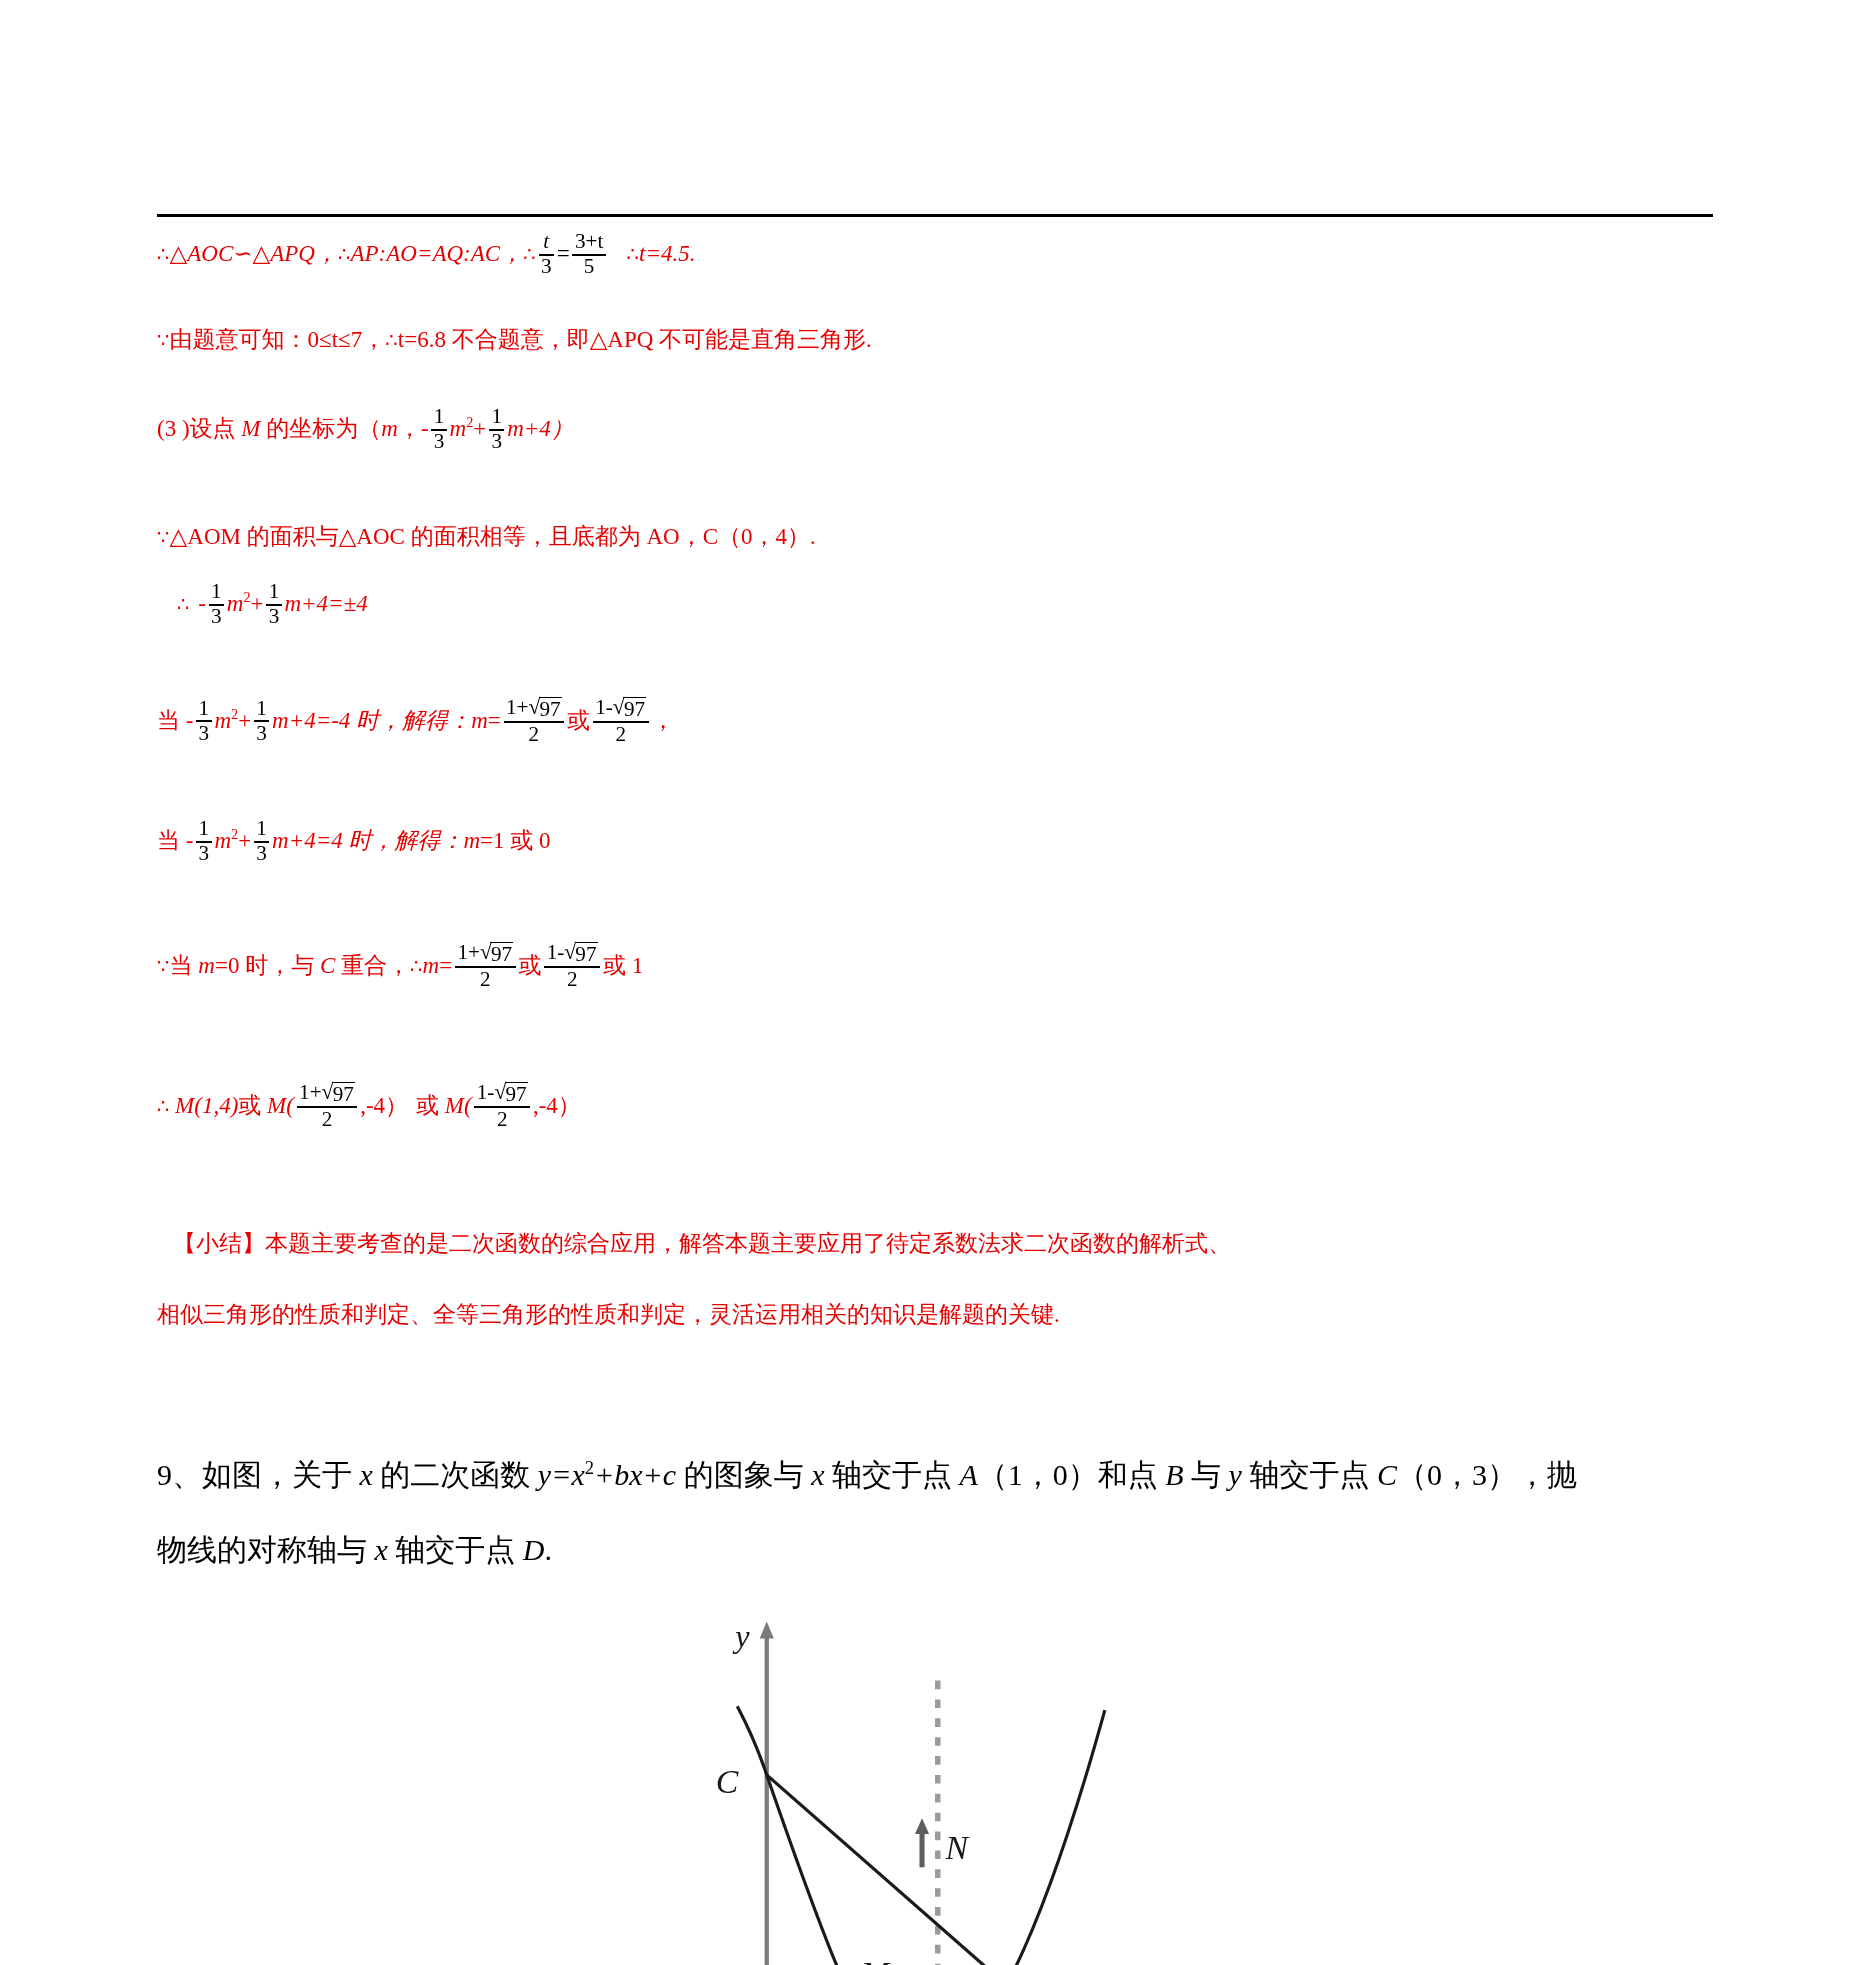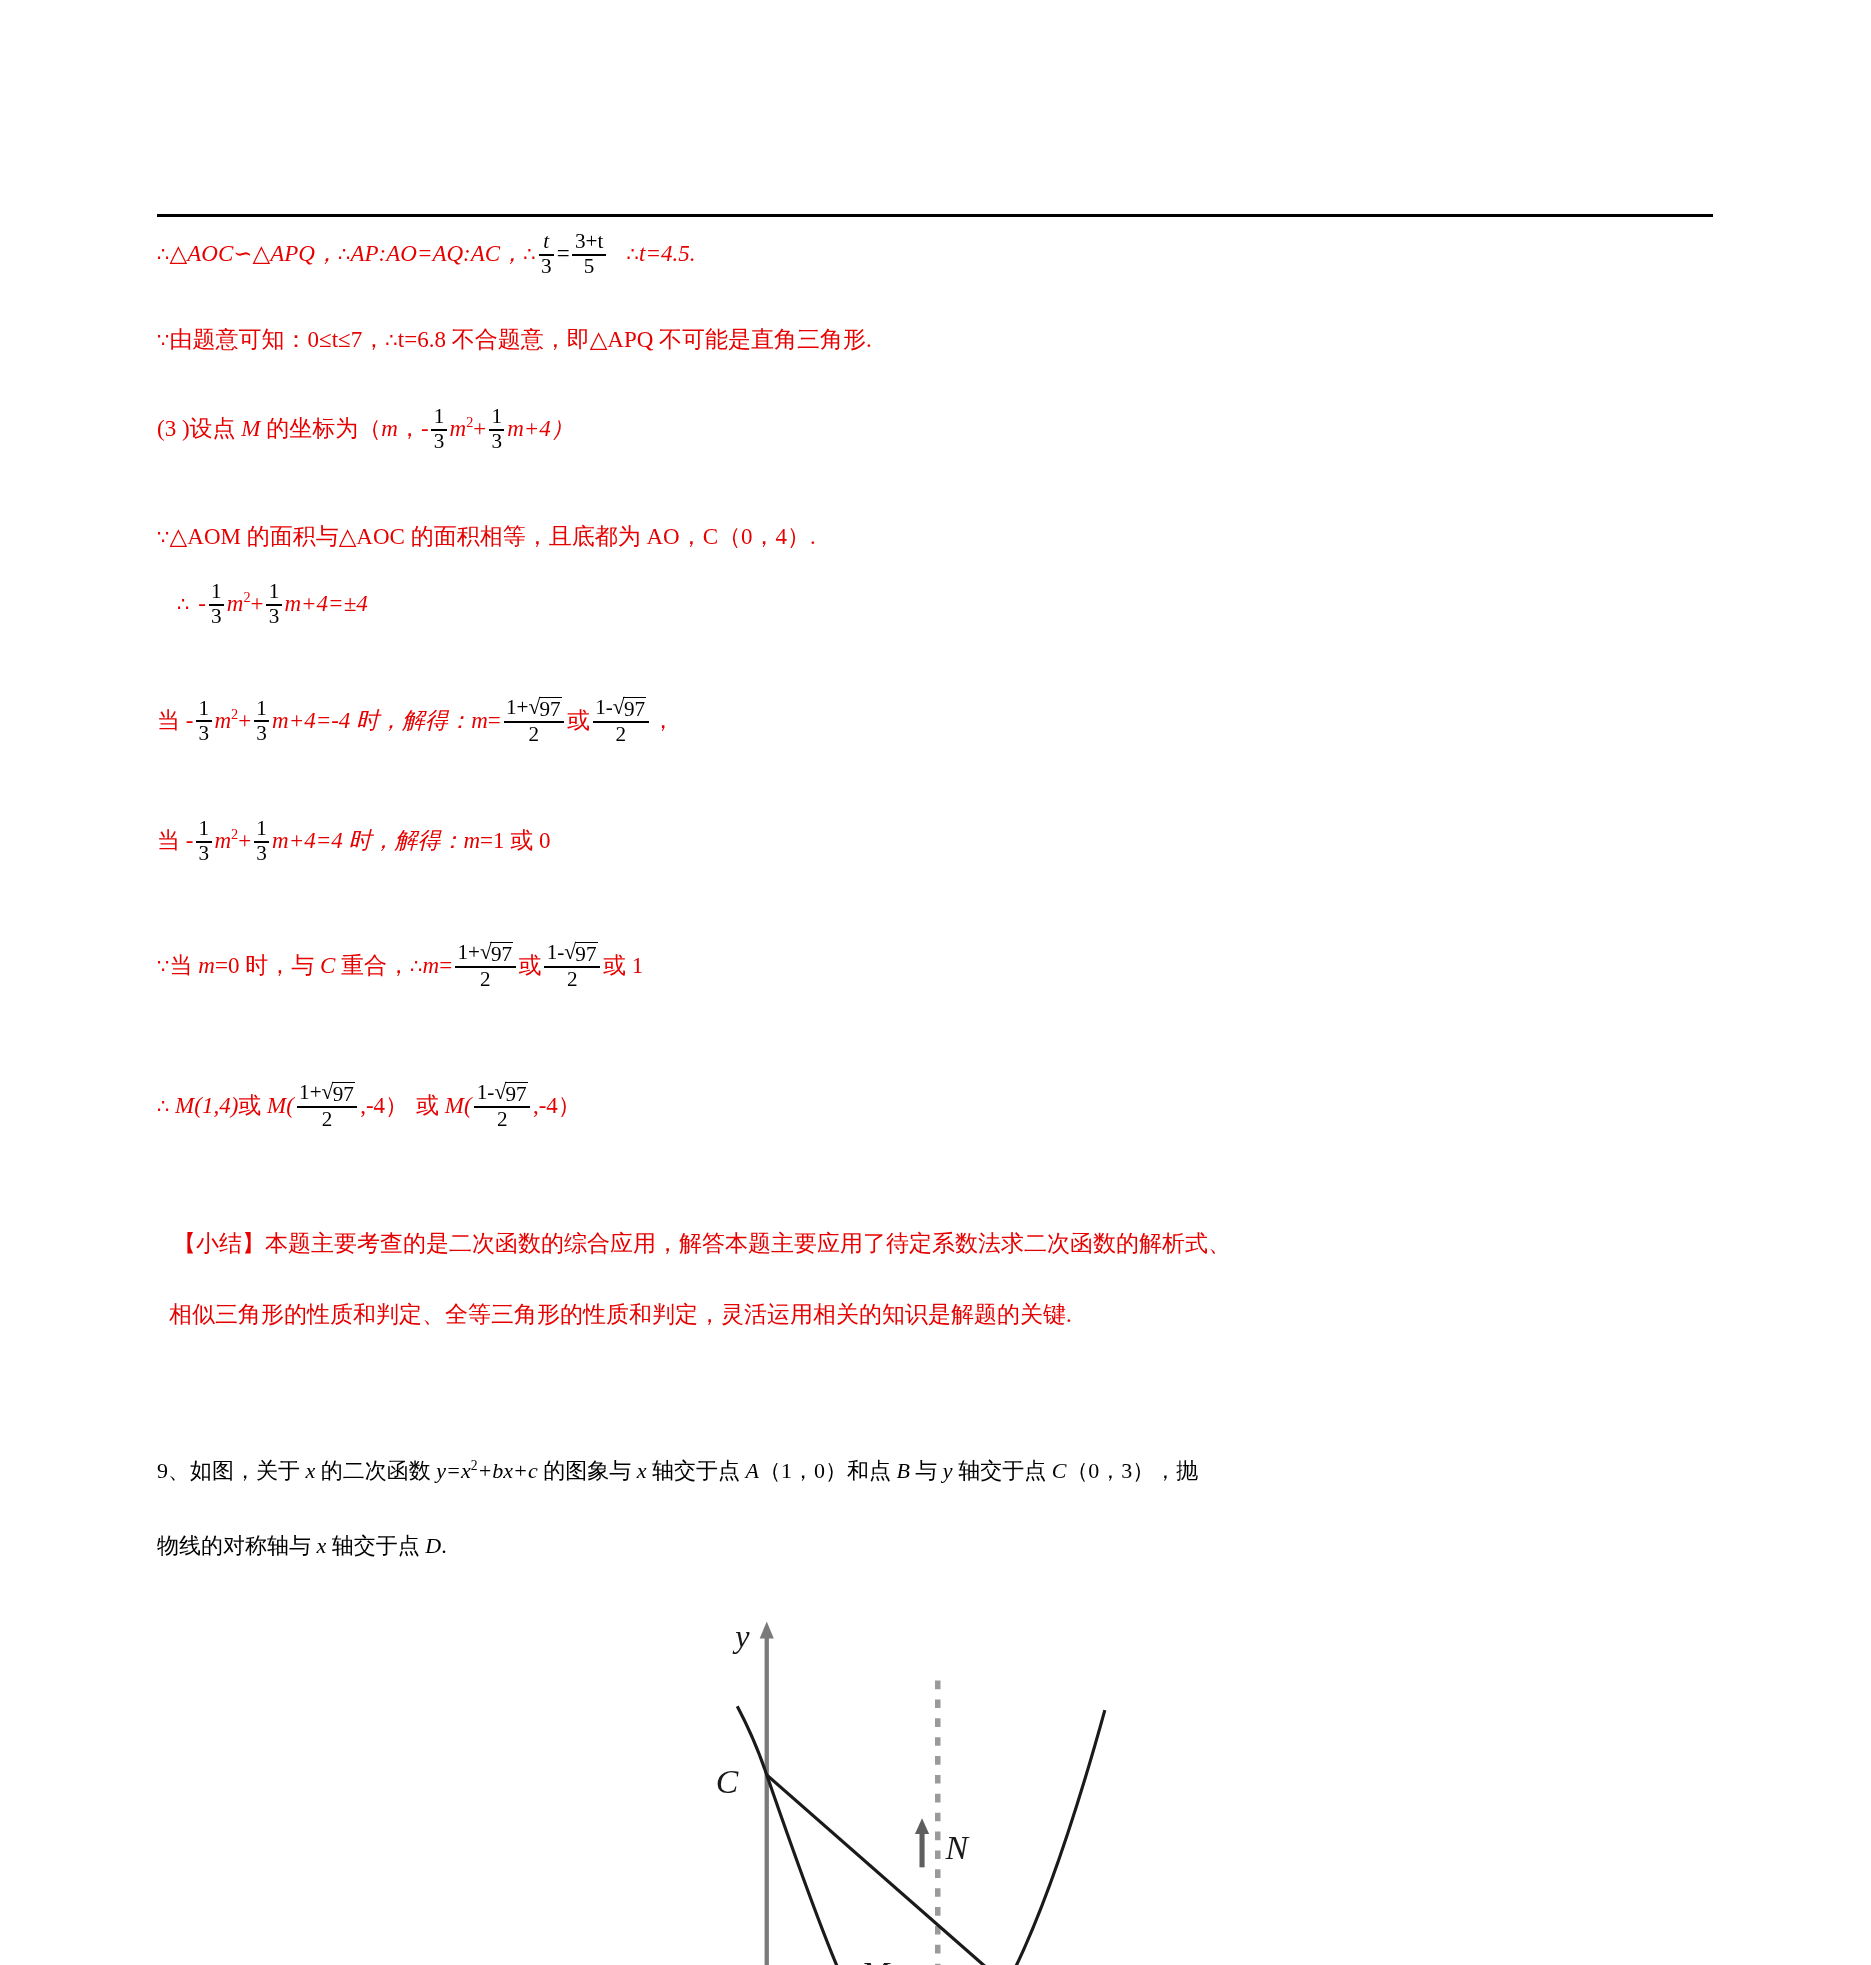--- a/index.html
+++ b/index.html
@@ -23,21 +23,21 @@
     line-height:1.0;
   }
   .red{color:#e60000;}
   .blk{color:#000000;}
 
   .cn{font-family:"Liberation Serif","DejaVu Serif",serif;}
   .it{font-style:italic;text-align:right;}
 
   
   .s-sol{font-size:23px;}      
-  .s-body{font-size:22px;}     
+  .s-body{font-size:30px;}     
   .s-sum{font-size:23px;}
 
   
   .frac{
     display:inline-flex;flex-direction:column;align-items:center;
     vertical-align:middle;
     margin:0 2.8px;
     position:relative;top:-0.8px;
   }
   .frac .num{
@@ -190,21 +190,21 @@
             <span class="radbox">97</span>
           </span></span>
         <span class="bar"></span>
         <span class="den">2</span>
       </span><span>,-4）</span>
   </div>
 
   <div class="line s-sum red cn" style="left:173px;top:1232px;">
     <span>【小结】</span><span>本题主要考查的是二次函数的综合应用，解答本题主要应用了待定系数法求二次函数的解析式、</span>
   </div>
-  <div class="line s-sum red cn" style="left:157px;top:1303px;margin-left:12px;">
+  <div class="line s-sum red cn" style="left:157px;top:1303px;">
     <span>相似三角形的性质和判定、全等三角形的性质和判定，灵活运用相关的知识是解题的关键.</span>
   </div>
 
   <div class="line s-body blk cn" style="left:157px;top:1460px;">
     <span>9、如图，关于 </span><span class="it">x</span><span> 的二次函数 </span><span class="it">y=x</span><sup class="pw">2</sup><span class="it">+bx+c</span><span> 的图象与 </span><span class="it">x</span><span> 轴交于点 </span><span class="it">A</span><span>（1，0）和点 </span><span class="it">B</span><span> 与 </span><span class="it">y</span><span> 轴交于点 </span><span class="it">C</span><span>（0，3），抛</span>
   </div>
 
   <div class="line s-body blk cn" style="left:157px;top:1535px;">
     <span>物线的对称轴与 </span><span class="it">x</span><span> 轴交于点 </span><span class="it">D</span><span>.</span>
   </div>

